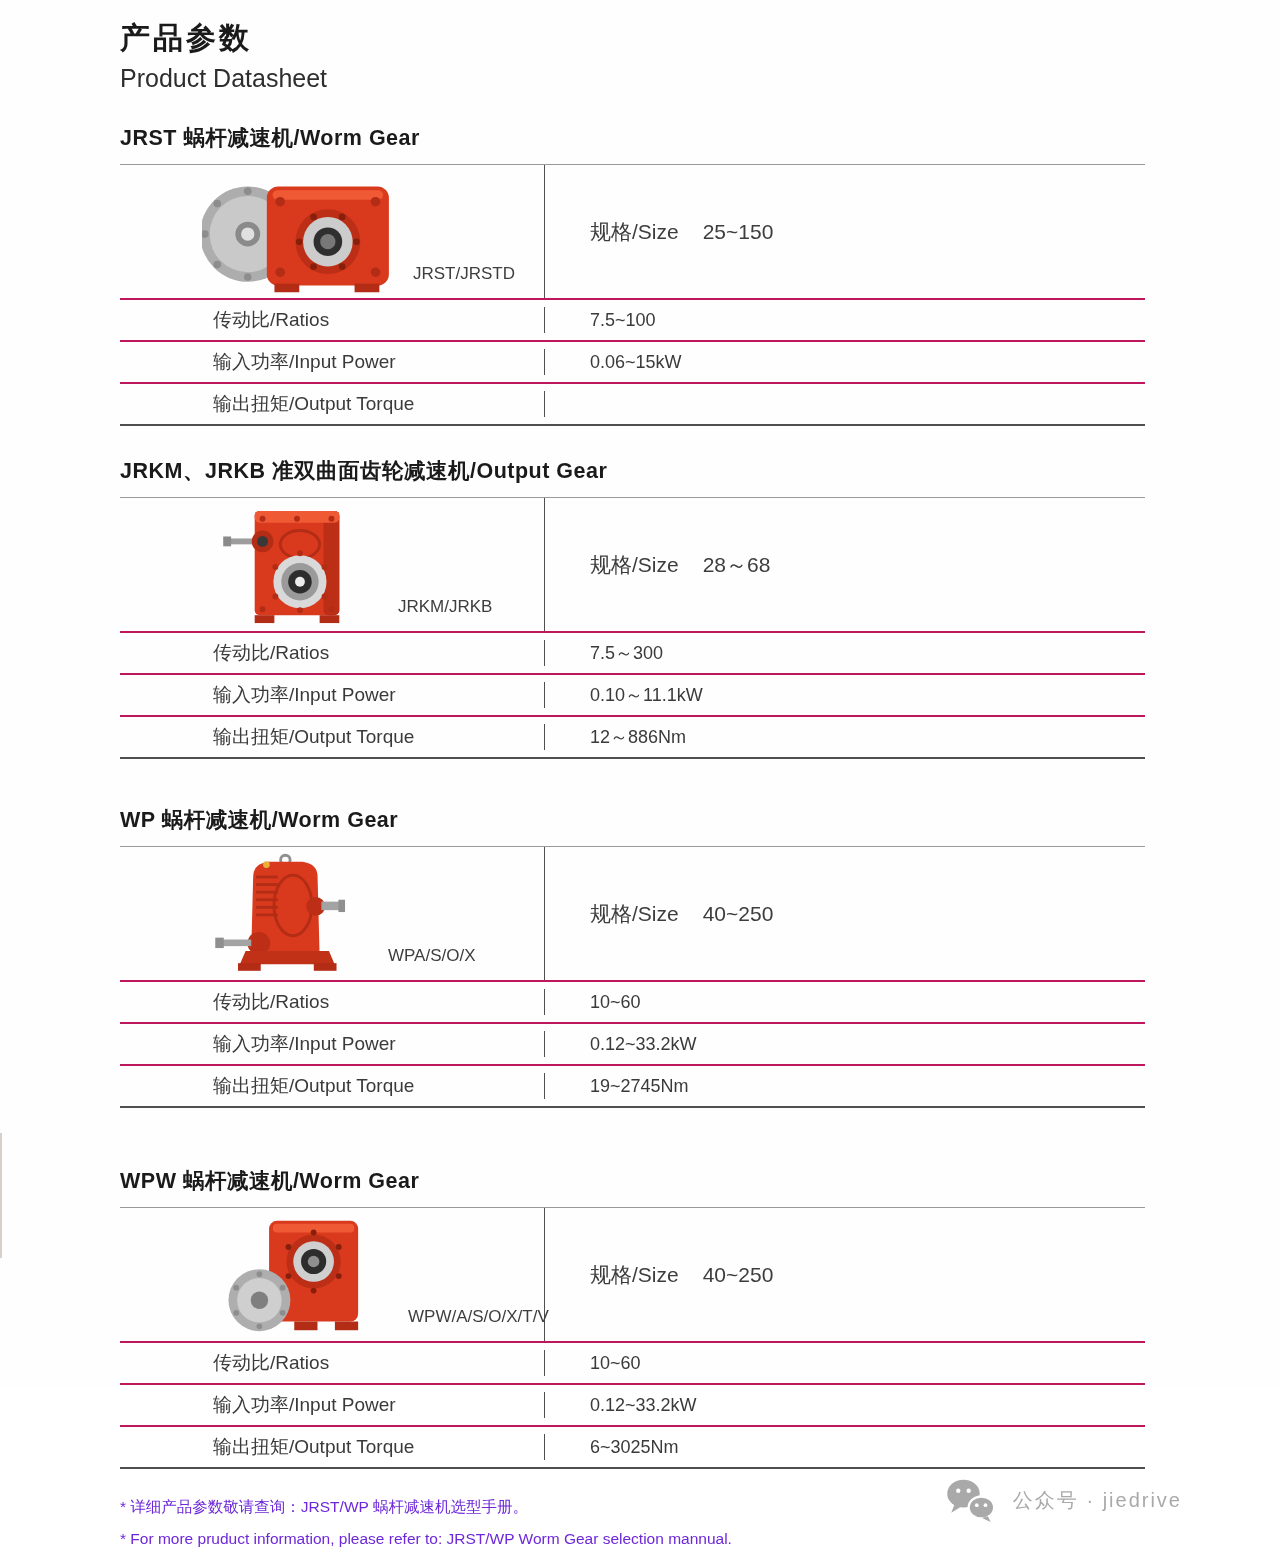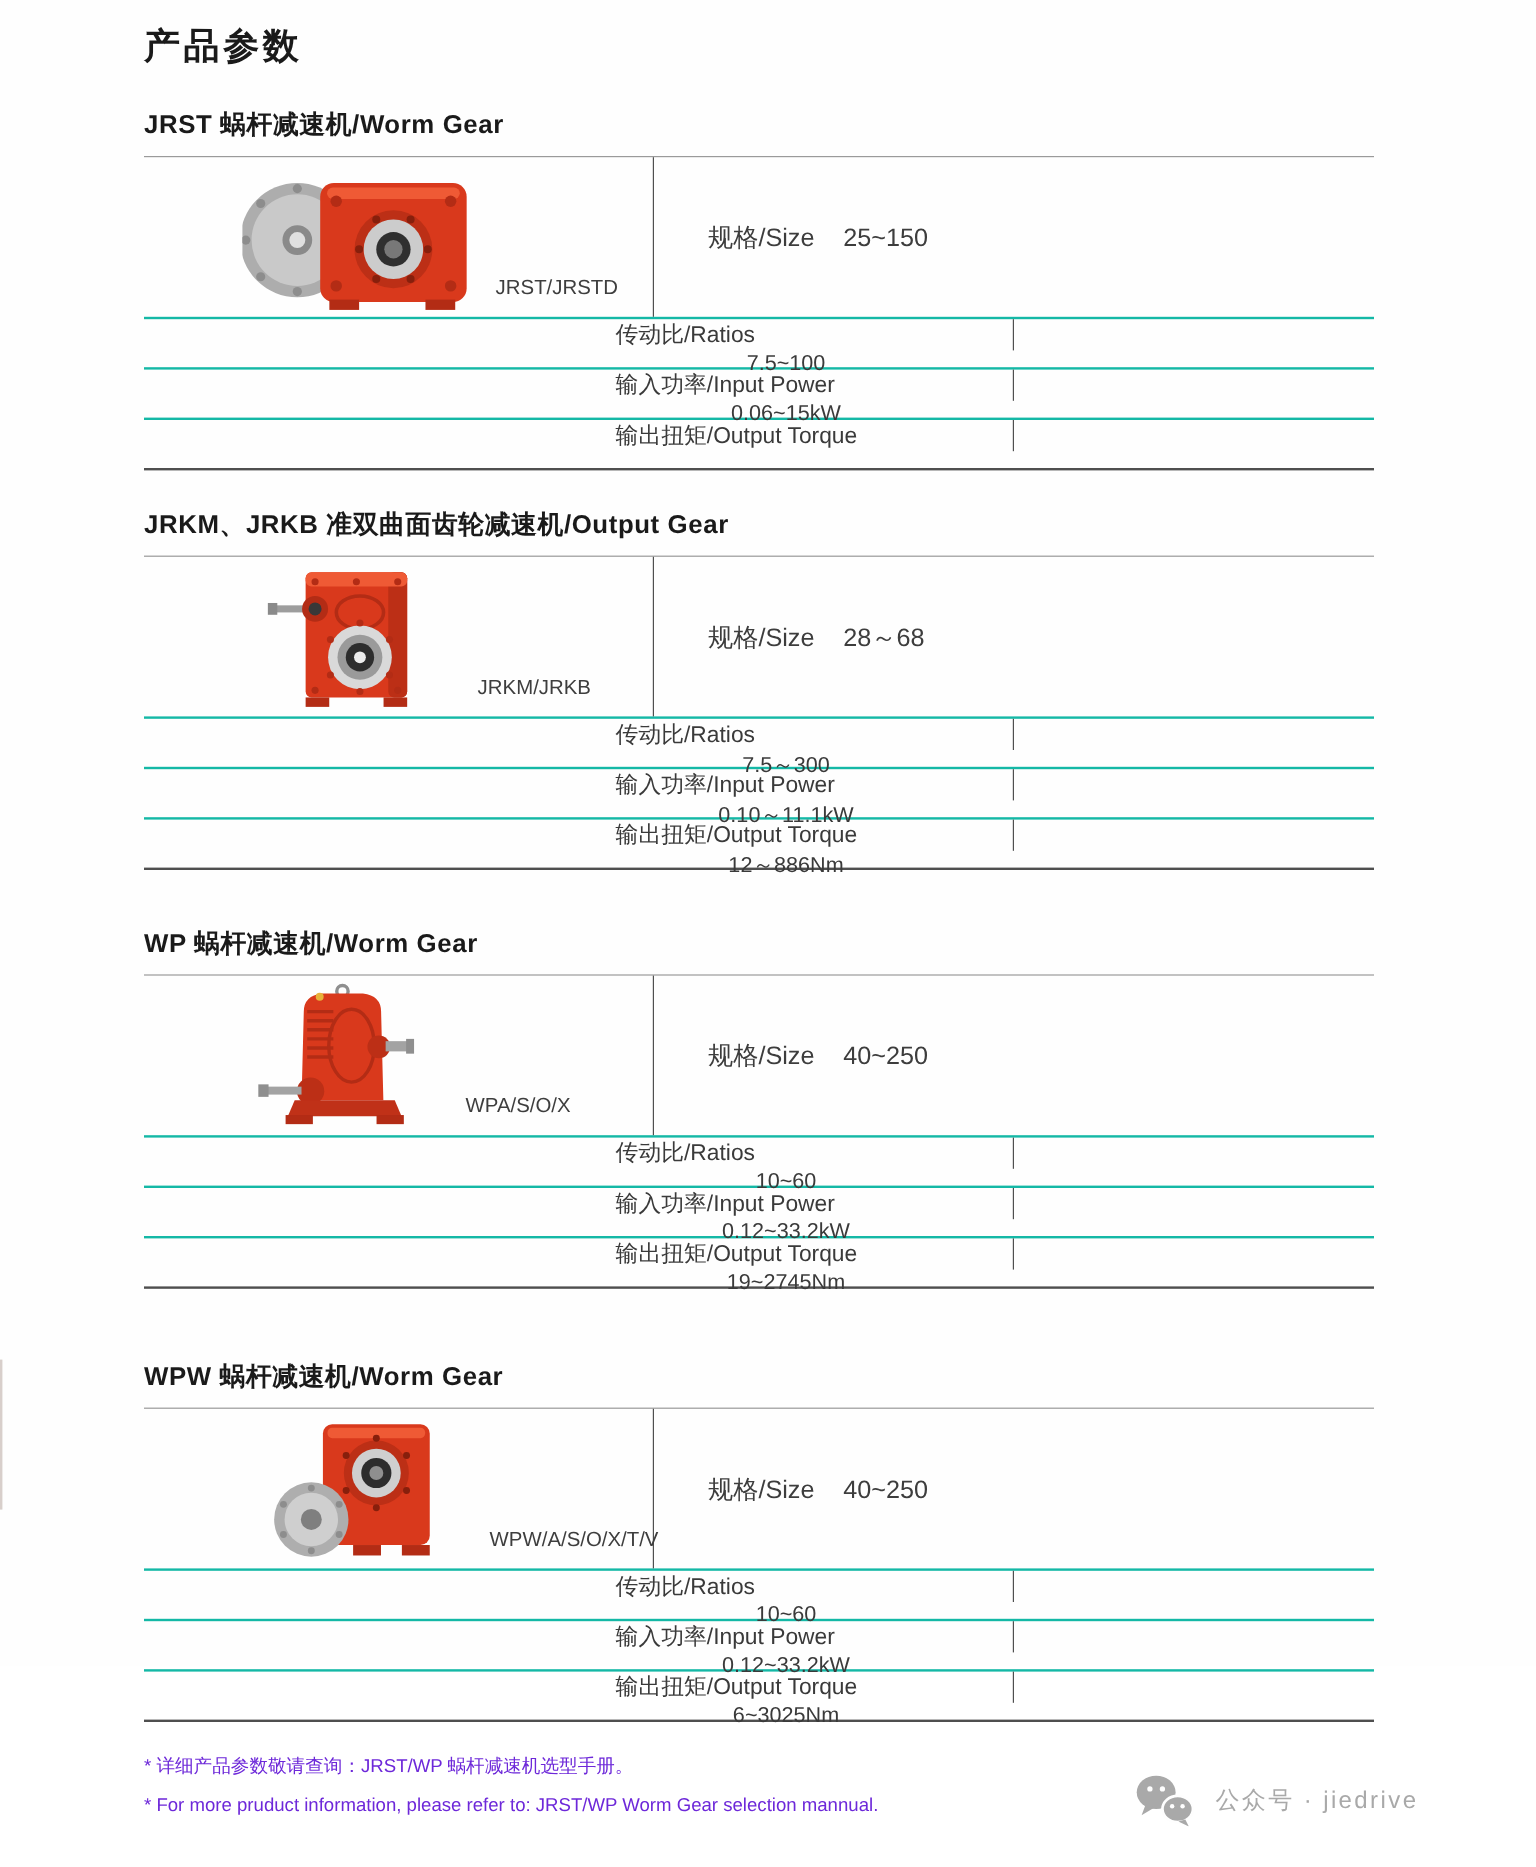--- a/index.html
+++ b/index.html
@@ -20,21 +20,21 @@
 
   
   .product-section { margin-top:30px; }
   .product-section.sp-md { margin-top:46px; }
   .product-section.sp-lg { margin-top:58px; }
   .sec-heading { font-size:21.5px; font-weight:bold; color:#1a1a1a; margin:0; letter-spacing:0.5px; }
 
   
   .ptable { margin-top:12px; border-top:1px solid #9a9a9a; border-bottom:2px solid #4f4f4f; }
   .prow { display:flex; }
-  .prow + .prow { border-top:2px solid #14b8a6;flex-direction:column; }
+  .prow + .prow { border-top:2px solid #be185d; }
   .imgrow { height:133px; }
   .datarow { height:40px; align-items:center; }
   .cl { width:425px; box-sizing:border-box; border-right:1px solid #4f4f4f; display:flex; }
   .imgrow .cl { align-items:flex-end; padding-left:82px; }
   .cr { flex:1; display:flex; align-items:center; padding-left:45px; }
   .gbox { margin-bottom:4px; flex:0 0 auto; }
   .model { font-size:17px; color:#3e3e3e; margin-left:6px; margin-bottom:14px; white-space:nowrap; }
   .sizeline { display:flex; align-items:baseline; }
   .sizelabel { font-size:21px; color:#3d3d3d; }
   .sizeval { font-size:21px; color:#3d3d3d; margin-left:24px; }
@@ -52,20 +52,21 @@
   .edge-artifact { position:absolute; left:0; top:1133px; width:2px; height:125px; background:#d8cfcb; }
 </style>
 </head>
 <body>
 
 <div class="page">
   <div class="edge-artifact"></div>
   <div class="inner">
 
     <h1 class="title-zh">产品参数</h1>
+    <div class="title-en">Product Datasheet</div>
 
     <section class="product-section">
       <h2 class="sec-heading">JRST 蜗杆减速机/Worm Gear</h2>
       <div class="ptable">
         <div class="prow imgrow">
           <div class="cl">
             <svg class="gbox" width="205" height="116" viewBox="0 0 215 120">
               <circle cx="48" cy="58" r="50" fill="#adadad"></circle>
               <circle cx="48" cy="58" r="40" fill="#c9c9c9"></circle>
               <g fill="#8d8d8d">

